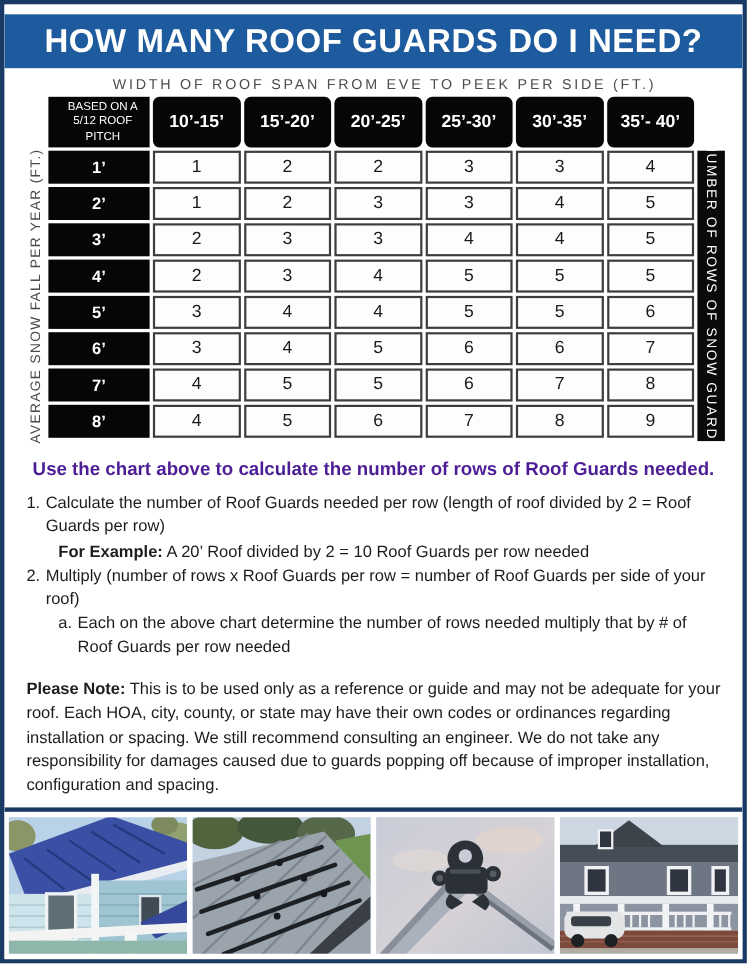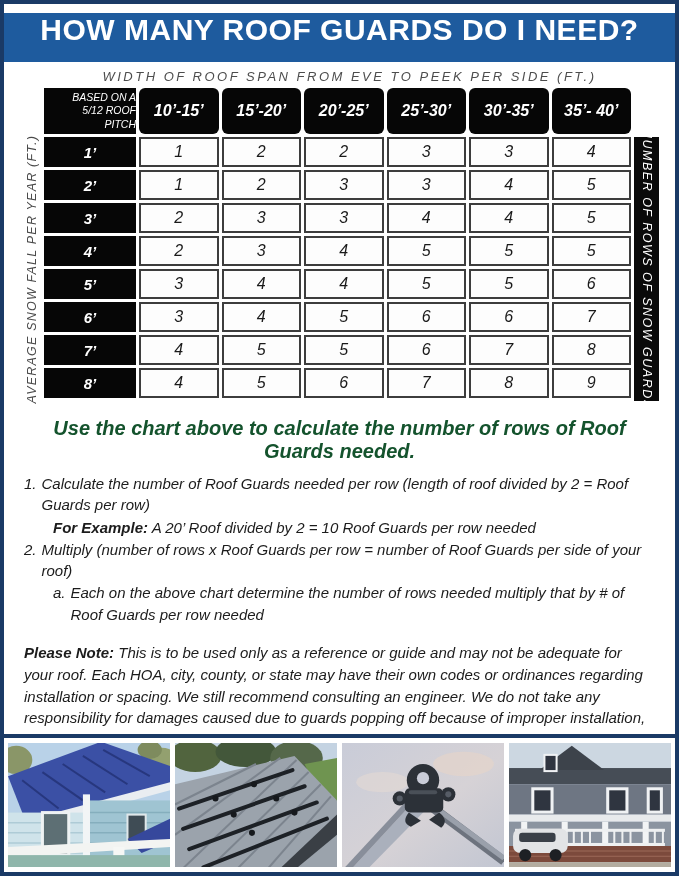--- a/index.html
+++ b/index.html
@@ -7,26 +7,26 @@
   .page {
     width:679px; height:876px;
     border:4px solid #1a3a66;
     background:#ffffff;
     display:flex; flex-direction:column;
     overflow:hidden;
   }
   .top-strip { height:9px; background:#ffffff; flex:0 0 auto; }
   .header-band {
     height:49px; background:#1e5b9e; flex:0 0 auto;
-    display:flex; justify-content:center;
+    display:flex; align-items:center; justify-content:center;
   }
   .header-band h1 {
     color:#ffffff; font-size:30px; font-weight:700; letter-spacing:0.5px;
   }
-  .content { flex:1 1 auto; padding:4px 16px 0 16px; overflow:hidden;font-style:italic; }
+  .content { flex:1 1 auto; padding:4px 16px 0 16px; overflow:hidden; }
   .top-axis {
     text-align:center; color:#4d4d4d; font-size:13px;
     letter-spacing:2.5px; margin:3px 0 4px 20px; white-space:nowrap;
   }
   .table-wrap { display:flex; align-items:stretch; }
   .axis-left { width:24px; flex:0 0 auto; margin-top:49px; height:264px;
     display:flex; align-items:center; justify-content:center; }
   .axis-left span {
     writing-mode:vertical-rl; transform:rotate(180deg);
     font-size:12.5px; letter-spacing:1.2px; color:#4a4a4a; white-space:nowrap;
@@ -35,38 +35,38 @@
     flex:1 1 auto;
     display:grid;
     grid-template-columns:92px repeat(6, 1fr);
     grid-template-rows:46px repeat(8, 30px);
     gap:3px;
     background:#ffffff;
   }
   .cell { display:flex; align-items:center; justify-content:center; }
   .corner {
     background:#060606; color:#ffffff; font-size:10.5px; line-height:1.3;
-    justify-content:flex-start; padding-left:7px; text-align:right;
+    justify-content:flex-start; padding-left:7px; text-align:center;
   }
   .chead { background:#060606; color:#ffffff; font-size:16px; font-weight:700;border-radius:6px; }
   .rlabel { background:#060606; color:#ffffff; font-size:15px; font-weight:700; }
   .dcell {
     background:#fdfdfd; border:2px solid #3d3d3d; color:#1a1a1a;
     font-size:16px; font-weight:500;
   }
   .axis-right {
     width:25px; flex:0 0 auto; margin:49px 0 0 3px; height:264px;
     background:#0a0a0a; display:flex; align-items:center; justify-content:center;
   }
   .axis-right span {
     writing-mode:vertical-rl; color:#ffffff; font-size:12.5px;
     letter-spacing:1.5px; white-space:nowrap;
   }
   .chart-heading {
-    text-align:center; color:#14532d; font-size:20px; font-weight:700;
+    text-align:center; color:#4c1d95; font-size:17px; font-weight:700;
     margin:16px 0 10px 0;
   }
   .ins { font-size:15px; line-height:1.42; color:#1c1c1c; padding:0 4px; }
   .ins-row { display:flex; margin-bottom:1px; }
   .ins-row .marker { flex:0 0 auto; margin-right:5px; }
   .ins-row .marker:empty { margin-right:0; }
   .ins-row .txt { flex:1 1 auto; }
   .indent-1 { margin-left:29px; }
   .note { font-size:15px; line-height:1.45; color:#1c1c1c; margin-top:17px; padding:0 4px; }
   .photo-strip {

